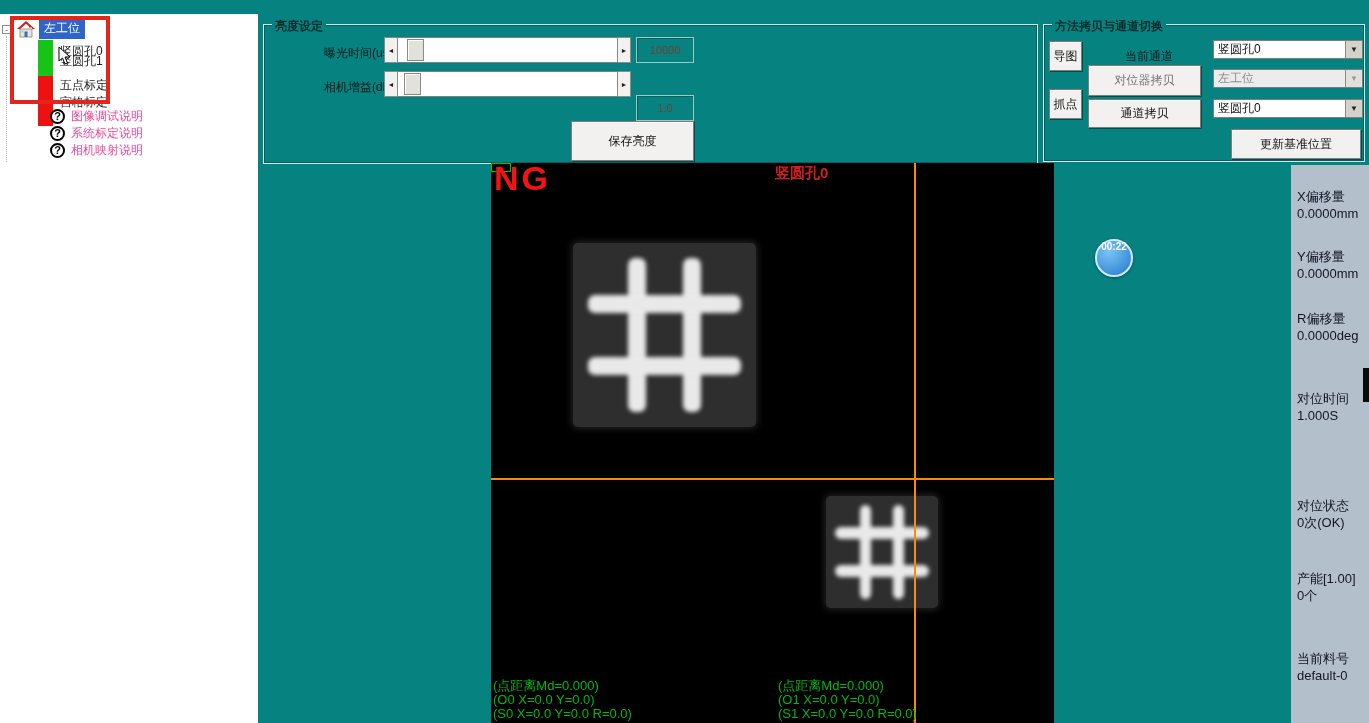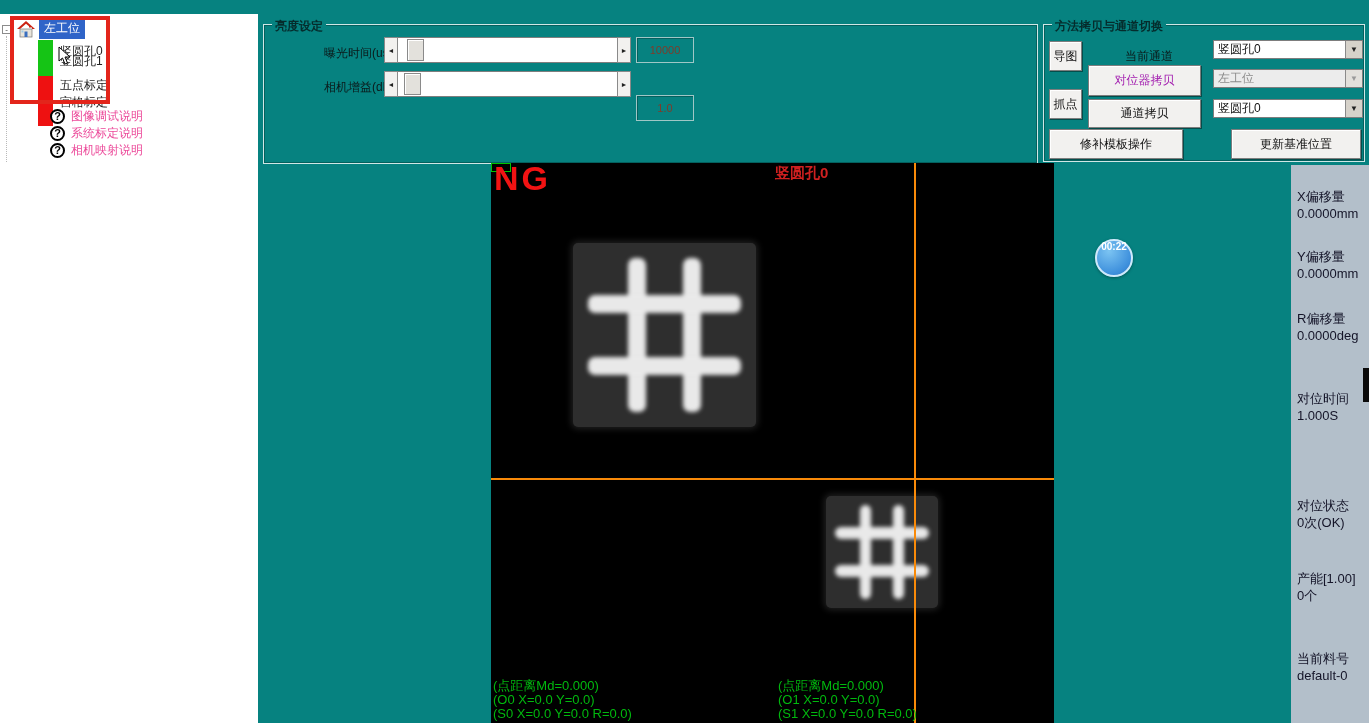--- a/index.html
+++ b/index.html
@@ -50,21 +50,21 @@
   .sl-thumb { position:absolute; top:1px; width:17px; height:22px; background:#e3e1dc;
     border:1px solid #8a8a8a; box-shadow:inset 1px 1px 0 #fff; }
   .val-box { position:absolute; width:58px; height:26px; background:#068280;
     border:1px solid #9fc7c6; box-shadow:inset 1px 1px 0 #04605e;
     color:#7e3c2a; font-size:11px; display:flex; align-items:center; justify-content:center; }
 
   .btn { position:absolute; background:#f2f1ef; border:1px solid #7d7d7d;
     box-shadow:inset 1px 1px 0 #ffffff, 1px 1px 0 #044d4b;
     font-size:12px; color:#111; display:flex; align-items:center; justify-content:center; cursor:pointer;
     font-family:"Liberation Sans", sans-serif; }
-  .btn.disabled { color:#a21caf; }
+  .btn.disabled { color:#737373; }
 
   .dropdown { position:absolute; height:19px; background:#ffffff; border:1px solid #7d7d7d;
     display:flex; align-items:center; justify-content:space-between; font-size:12px; color:#111; }
   .dd-text { padding-left:4px; white-space:nowrap; overflow:hidden; }
   .dd-arrow { width:17px; height:100%; background:#d6d2ca; border-left:1px solid #8a8a8a;
     font-size:8px; color:#222; display:flex; align-items:center; justify-content:center; }
   .dropdown.disabled { background:#ececec; color:#8b8b8b; }
   .dropdown.disabled .dd-arrow { background:#e2e0db; color:#9a9a9a; }
 
   
@@ -167,20 +167,21 @@
     <span class="fld-label" style="left:60px; top:54px;">相机增益(db)</span>
     <div class="slider" style="left:120px; top:46px; width:247px;">
       <div class="sl-btn">◄</div>
       <div class="sl-track" style="width:219px;">
         <div class="sl-thumb" style="left:6px;"></div>
       </div>
       <div class="sl-btn">►</div>
     </div>
     <div class="val-box" style="left:372px; top:46px;margin-top:24px;">1.0</div>
 
+    <div class="btn" style="left:307px; top:96px; width:123px; height:40px;">保存亮度</div>
   </div>
 
   <div class="groupbox gb-method">
     <span class="legend">方法拷贝与通道切换</span>
 
     <div class="btn" style="left:5px; top:16px; width:33px; height:30px;">导图</div>
     <span class="fld-label" style="left:70px; top:23px; width:70px; text-align:center;">当前通道</span>
     <div class="dropdown" style="left:169px; top:15px; width:150px;">
       <span class="dd-text">竖圆孔0</span>
       <span class="dd-arrow">▼</span>
@@ -192,21 +193,20 @@
       <span class="dd-arrow">▼</span>
     </div>
 
     <div class="btn" style="left:5px; top:64px; width:33px; height:30px;">抓点</div>
     <div class="btn" style="left:44px; top:74px; width:113px; height:29px;">通道拷贝</div>
     <div class="dropdown" style="left:169px; top:74px; width:150px;">
       <span class="dd-text">竖圆孔0</span>
       <span class="dd-arrow">▼</span>
     </div>
 
-    <div class="btn" style="left:5px; top:104px; width:134px; height:30px;">修补模板操作</div>
     <div class="btn" style="left:187px; top:104px; width:130px; height:30px;">更新基准位置</div>
   </div>
 
   <div class="image-area">
     <div class="corner-rect"></div>
     <div class="ng-label">NG</div>
     <div class="channel-label">竖圆孔0</div>
 
     <div class="fiducial fid-1">
       <div class="fid-bar fb-v1"></div>

